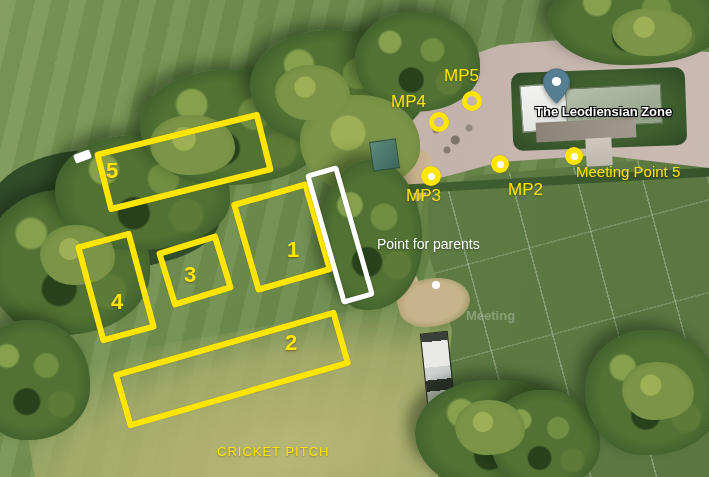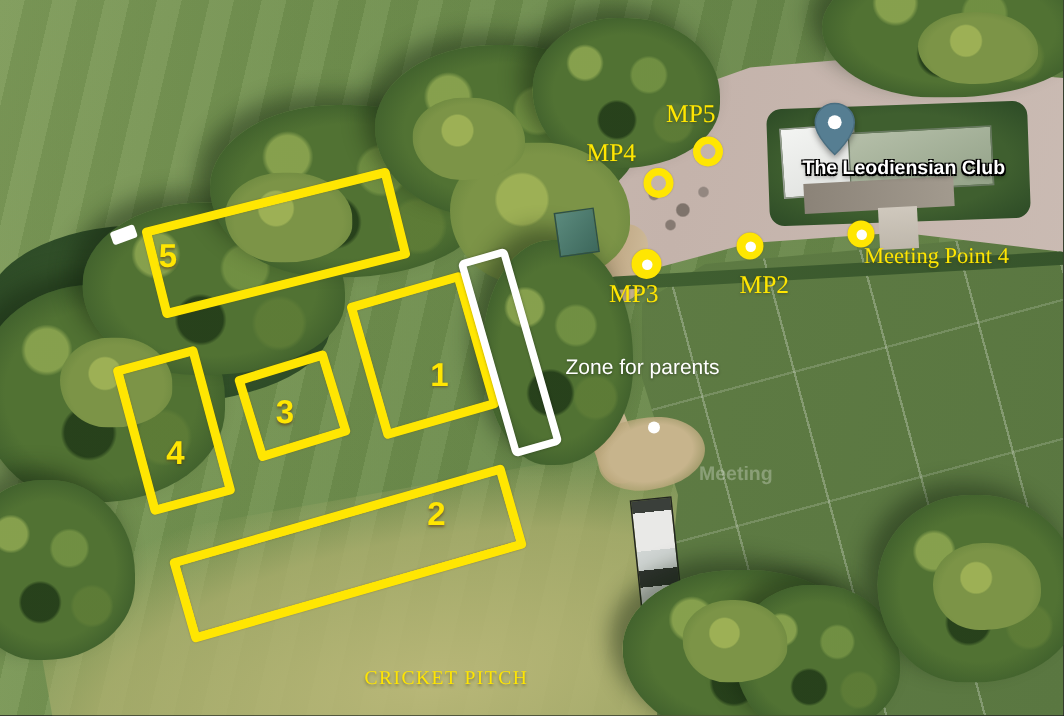--- a/index.html
+++ b/index.html
@@ -19,21 +19,21 @@
   .tree.dark{background:radial-gradient(ellipse at 50% 50%,#33522a 0 55%,#274323 100%);box-shadow:none;}
   .tree.light{background:
       radial-gradient(circle at 40% 40%,#9db055 0 18%,rgba(157,176,85,0) 20%),
       radial-gradient(ellipse at 50% 55%,#7c9447 0 60%,#5d7c38 100%);box-shadow:none;}
   .yrect{position:absolute;border:6px solid #ffe602;border-radius:3px;
     box-shadow:0 0 1px rgba(90,60,0,.5),inset 0 0 1px rgba(90,60,0,.5);}
   .wrect{position:absolute;border:5px solid #ffffff;border-radius:4px;
     box-shadow:0 0 2px rgba(0,0,0,.35),inset 0 0 2px rgba(0,0,0,.25);}
   .num{position:absolute;transform:translate(-50%,-50%);color:#ffe602;font-size:22px;font-weight:bold;
     text-shadow:0 1px 2px rgba(80,40,0,.55);}
-  .ylab{position:absolute;color:#ffe602;font-size:17px;text-shadow:0 1px 2px rgba(60,50,0,.45);white-space:nowrap;font-family:Liberation Serif, serif;}
+  .ylab{position:absolute;color:#ffe602;font-size:17px;text-shadow:0 1px 2px rgba(60,50,0,.45);white-space:nowrap;}
   .wlab{position:absolute;color:#ffffff;white-space:nowrap;}
   .ring{position:absolute;width:20px;height:20px;border:5px solid #ffe602;border-radius:50%;
     box-sizing:border-box;box-shadow:0 0 1px rgba(90,60,0,.4);}
   .mdot{position:absolute;border-radius:50%;background:#ffe602;box-shadow:0 0 1px rgba(90,60,0,.4);}
   .mdot i{position:absolute;left:50%;top:50%;width:7px;height:7px;margin:-3.5px 0 0 -3.5px;border-radius:50%;background:#fff;}
   .club-label{font-size:13px;font-weight:bold;
     text-shadow:-1px -1px 0 #000,1px -1px 0 #000,-1px 1px 0 #000,1px 1px 0 #000,0 2px 3px rgba(0,0,0,.55);}
 </style>
 </head>
 <body>
@@ -142,25 +142,25 @@
   <div class="mdot" style="left:491px;top:155px;width:18px;height:18px;">
       <i></i>
     </div>
   <div class="mdot" style="left:565px;top:147px;width:18px;height:18px;">
       <i></i>
     </div>
 
   <div class="ylab" style="left:444px;top:66px;">MP5</div>
   <div class="ylab" style="left:391px;top:92px;">MP4</div>
   <div class="ylab" style="left:406px;top:186px;">MP3</div>
-  <div class="ylab" style="left:493px;top:180px;">MP2</div>
-  <div class="ylab" style="left:576px;top:163px;font-size:15px;">Meeting Point 4</div>
+  <div class="ylab" style="left:508px;top:180px;">MP2</div>
+  <div class="ylab" style="left:576px;top:163px;font-size:15px;">Meeting Point 5</div>
 
-  <div class="wlab" style="left:377px;top:236px;font-size:14px;text-shadow:0 1px 2px rgba(0,0,0,.4);">Zone for parents</div>
-  <div class="ylab" style="left:217px;top:444px;font-size:13px;letter-spacing:1px;margin-left:26px;">CRICKET PITCH</div>
+  <div class="wlab" style="left:377px;top:236px;font-size:14px;text-shadow:0 1px 2px rgba(0,0,0,.4);">Point for parents</div>
+  <div class="ylab" style="left:217px;top:444px;font-size:13px;letter-spacing:1px;">CRICKET PITCH</div>
 
   <svg class="layer" style="left:542px;top:68px;filter:drop-shadow(0 2px 2px rgba(0,0,0,.4));" width="29" height="36" viewBox="0 0 29 36">
     <path d="M14.5 1 C7.2 1 1.5 6.7 1.5 13.8 c0 9.4 13 21.2 13 21.2 s13-11.8 13-21.2 C27.5 6.7 21.8 1 14.5 1 z" fill="#567e92" stroke="#4a6e80" stroke-width="1"></path>
     <circle cx="14.5" cy="13.5" r="4.6" fill="#ffffff"></circle>
   </svg>
-  <div class="wlab club-label" style="left:535px;top:104px;">The Leodiensian Club</div>
+  <div class="wlab club-label" style="left:535px;top:104px;">The Leodiensian Zone</div>
 
 </div>
 
 </body></html>

